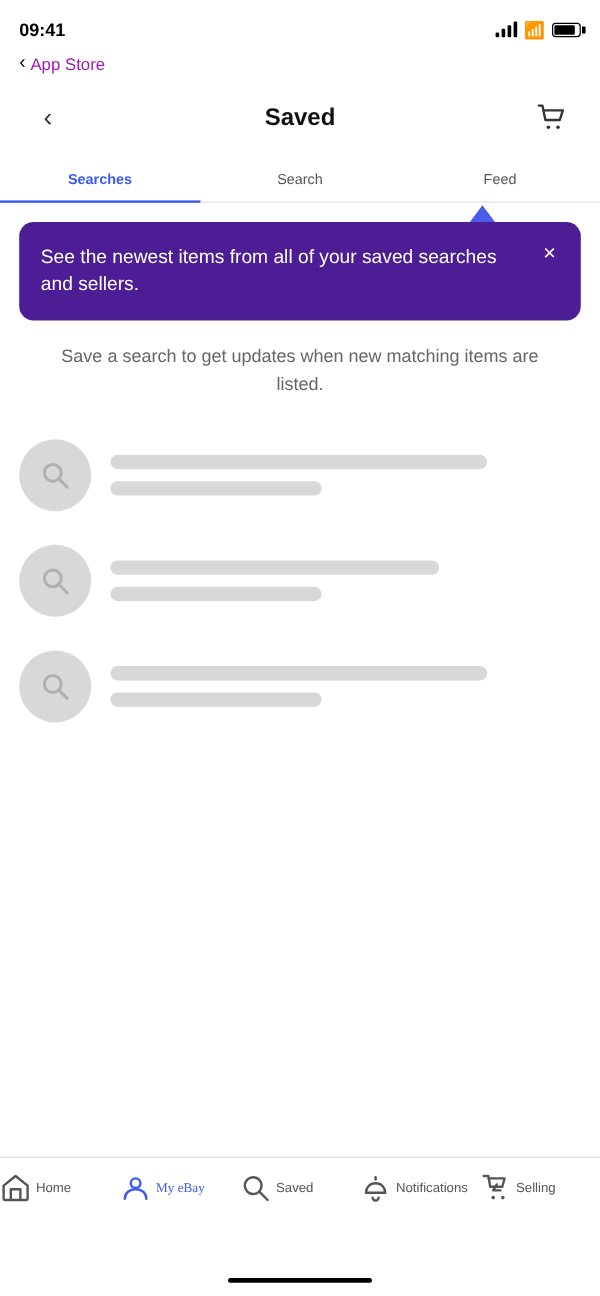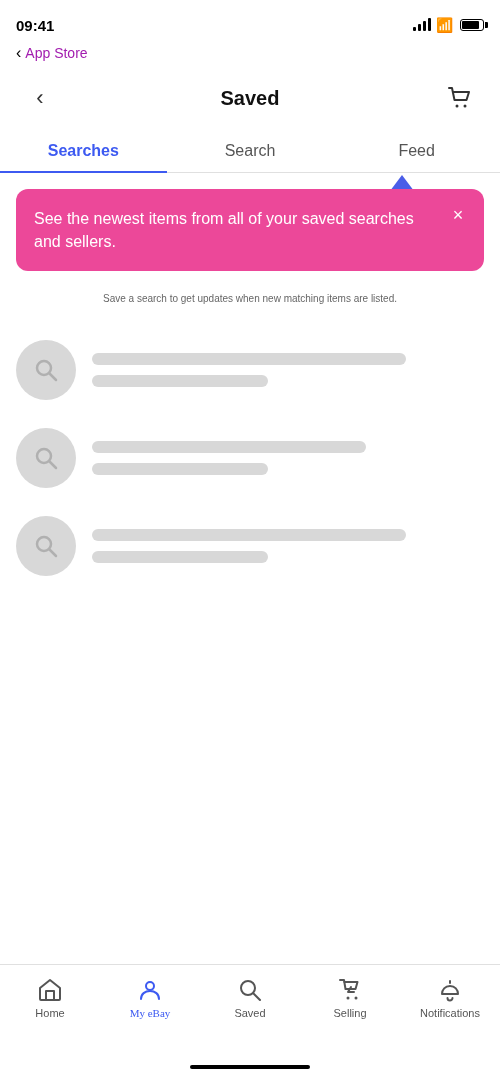--- a/index.html
+++ b/index.html
@@ -143,21 +143,21 @@
     
     .tabs {
       display: flex;
       border-bottom: 1px solid #e0e0e0;
     }
 
     .tab {
       flex: 1;
       text-align: center;
       padding: 12px 0;
-      font-size: 16px;
+      font-size: 12px;
       cursor: pointer;
       position: relative;
     }
 
     .tab.active {
       color: #3d5af1;
       font-weight: 600;
     }
 
     .tab.active::after {
@@ -194,21 +194,21 @@
       top: -14px;
       right: 70px;
       width: 0;
       height: 0;
       border-left: 12px solid transparent;
       border-right: 12px solid transparent;
       border-bottom: 16px solid #4a5de8;
     }
 
     .tooltip-bubble {
-      background: #ec4899;
+      background: #4c1d95;
       border-radius: 12px;
       padding: 18px 44px 18px 18px;
       position: relative;
     }
 
     .tooltip-text {
       color: #fff;
       font-size: 16px;
       line-height: 1.45;
     }
@@ -224,21 +224,21 @@
       justify-content: center;
       cursor: pointer;
       color: #fff;
       font-size: 18px;
     }
 
     
     .subtitle {
       text-align: center;
       color: #666;
-      font-size: 10px;
+      font-size: 15px;
       line-height: 1.5;
       padding: 20px 40px 0;
     }
 
     
     .skeleton-list {
       padding: 20px 16px 0;
     }
 
     .skeleton-item {
@@ -282,21 +282,20 @@
       border-top: 1px solid #e0e0e0;
       display: flex;
       align-items: flex-start;
       padding-top: 8px;
       background: #fff;
     }
 
     .nav-item {
       flex: 1;
       display: flex;
-      flex-direction: column;
       align-items: center;
       gap: 4px;
       cursor: pointer;
       padding-top: 4px;
     }
 
     .nav-label {
       font-size: 11px;
       color: #555;
     }
@@ -452,34 +451,34 @@
   <div class="nav-item">
     <svg width="26" height="26" viewBox="0 0 26 26" fill="none" stroke="#555" stroke-width="2" stroke-linecap="round">
       <circle cx="11" cy="11" r="7"></circle>
       <line x1="16.5" y1="16.5" x2="23" y2="23"></line>
     </svg>
     <span class="nav-label">Saved</span>
   </div>
 
   <div class="nav-item">
     <svg width="26" height="26" viewBox="0 0 26 26" fill="none" stroke="#555" stroke-width="2" stroke-linecap="round" stroke-linejoin="round">
+      <path d="M5 17c0-4.4 3.1-8 8-8s8 3.6 8 8H5z"></path>
+      <path d="M13 4v2"></path>
+      <path d="M10.5 21a2.5 2.5 0 005 0"></path>
+    </svg>
+    <span class="nav-label">Notifications</span>
+  </div>
+
+  <div class="nav-item">
+    <svg width="26" height="26" viewBox="0 0 26 26" fill="none" stroke="#555" stroke-width="2" stroke-linecap="round" stroke-linejoin="round">
       <path d="M3 3h4l1.5 9h10l2-7H7"></path>
       <circle cx="11" cy="21" r="1.5" fill="#555" stroke="none"></circle>
       <circle cx="19" cy="21" r="1.5" fill="#555" stroke="none"></circle>
       <path d="M14 10l-3 5h6"></path>
     </svg>
     <span class="nav-label">Selling</span>
   </div>
 
-  <div class="nav-item">
-    <svg width="26" height="26" viewBox="0 0 26 26" fill="none" stroke="#555" stroke-width="2" stroke-linecap="round" stroke-linejoin="round">
-      <path d="M5 17c0-4.4 3.1-8 8-8s8 3.6 8 8H5z"></path>
-      <path d="M13 4v2"></path>
-      <path d="M10.5 21a2.5 2.5 0 005 0"></path>
-    </svg>
-    <span class="nav-label">Notifications</span>
-  </div>
-
 </div>
 
 <div class="home-indicator">
   <div class="home-indicator-bar"></div>
 </div>
 
 </body></html>

